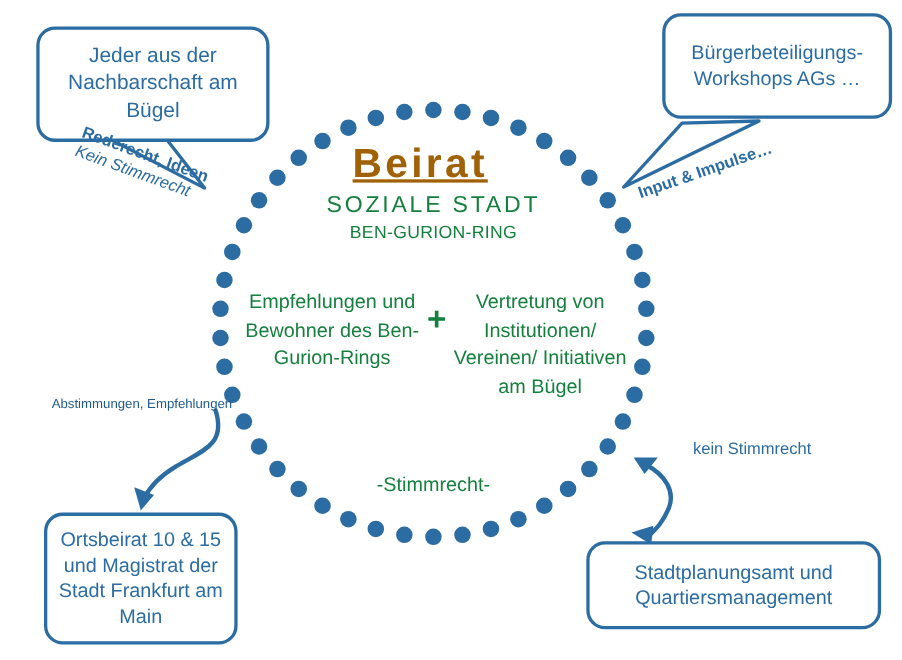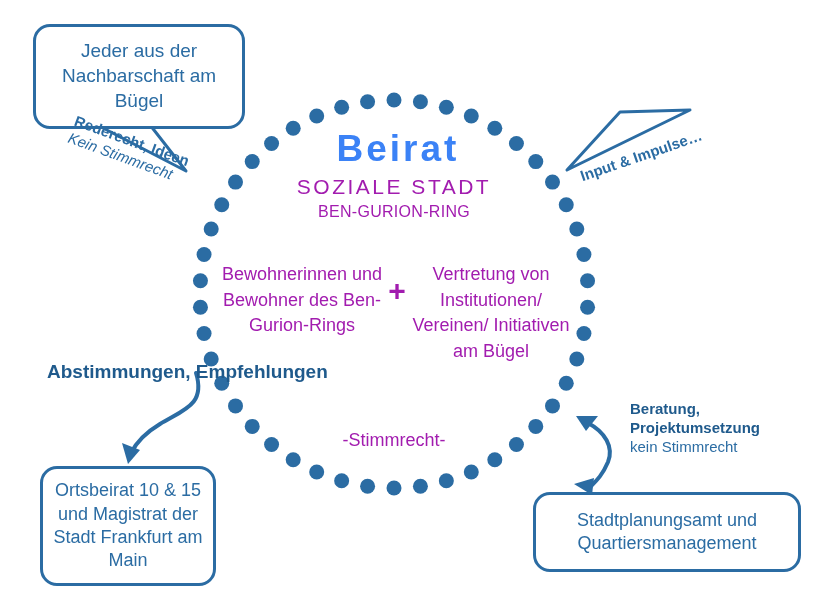--- a/index.html
+++ b/index.html
@@ -55,31 +55,32 @@
     font-weight:bold;
     transform:rotate(-19deg);
     transform-origin:left top;
   }
 
   .plain-label{
     position:absolute;
     color:#1F5A8C;
     line-height:1.26;
   }
-  #label-abstimmungen{left:47px;top:360px;font-size:19px;font-weight:bold;text-align:center;}
+  #label-abstimmungen{left:47px;top:360px;font-size:12px;font-weight:normal;text-align:center;}
   #label-beratung{left:630px;top:400px;font-size:15px;}
   #label-beratung .b{font-weight:bold;display:block;}
   #label-beratung .r{font-weight:normal;display:block;color:#2B6CA3;}
 
   
-  .center-text{position:absolute;color:#a21caf;text-align:center;}
+  .center-text{position:absolute;color:#15803d;text-align:center;}
   #title-beirat{
-    left:268px;top:128px;width:260px;
+    left:252px;top:128px;width:260px;
     font-size:37px;font-weight:bold;letter-spacing:3px;
-    color:#3b82f6;
+    color:#a16207;
+    text-decoration:underline;
   }
   #title-soziale{
     left:264px;top:175px;width:260px;
     font-size:21px;letter-spacing:2.5px;
   }
   #title-ring{
     left:264px;top:203px;width:260px;
     font-size:16px;letter-spacing:0.3px;
   }
   #col-bewohner{
@@ -163,40 +164,42 @@
 
     <path d="M 588 423 C 605 432, 614 447, 608 462 C 602 476, 596 481, 590 487" fill="none" stroke="#2B6CA3" stroke-width="4" stroke-linecap="round"></path>
     <path d="M 576 416 L 598 416 L 586 431 Z" fill="#2B6CA3"></path>
     <path d="M 592 495 L 574 484 L 594 478 Z" fill="#2B6CA3"></path>
   </svg>
 
   <div class="bubble" id="bubble-neighbourhood">
     <span class="txt">Jeder aus der Nachbarschaft am Bügel</span>
   </div>
 
+  <div class="bubble" id="bubble-workshops">
+    <span class="txt">Bürgerbeteiligungs- Workshops AGs …</span>
+  </div>
 
   <div class="rot-label" id="label-rederecht">
     <span class="l1">Rederecht, Ideen</span>
     <span class="l2">Kein Stimmrecht</span>
   </div>
 
   <div class="rot-label" id="label-input">Input &amp; Impulse…</div>
 
   <div class="plain-label" id="label-abstimmungen">Abstimmungen, Empfehlungen</div>
 
   <div class="plain-label" id="label-beratung">
-    <span class="b">Beratung, Projektumsetzung</span>
     <span class="r">kein Stimmrecht</span>
   </div>
 
   <div class="center-text" id="title-beirat">Beirat</div>
   <div class="center-text" id="title-soziale">SOZIALE STADT</div>
   <div class="center-text" id="title-ring">BEN-GURION-RING</div>
 
-  <div class="center-text" id="col-bewohner">Bewohnerinnen und Bewohner des Ben-Gurion-Rings</div>
+  <div class="center-text" id="col-bewohner">Empfehlungen und Bewohner des Ben-Gurion-Rings</div>
   <div class="center-text" id="plus-sign">+</div>
   <div class="center-text" id="col-vertretung">Vertretung von Institutionen/ Vereinen/ Initiativen am Bügel</div>
   <div class="center-text" id="stimmrecht">-Stimmrecht-</div>
 
   <div class="bubble" id="box-ortsbeirat">
     <span class="txt">Ortsbeirat 10 &amp; 15 und Magistrat der Stadt Frankfurt am Main</span>
   </div>
 
   <div class="bubble" id="box-stadtplanung">
     <span class="txt">Stadtplanungsamt und Quartiersmanagement</span>

